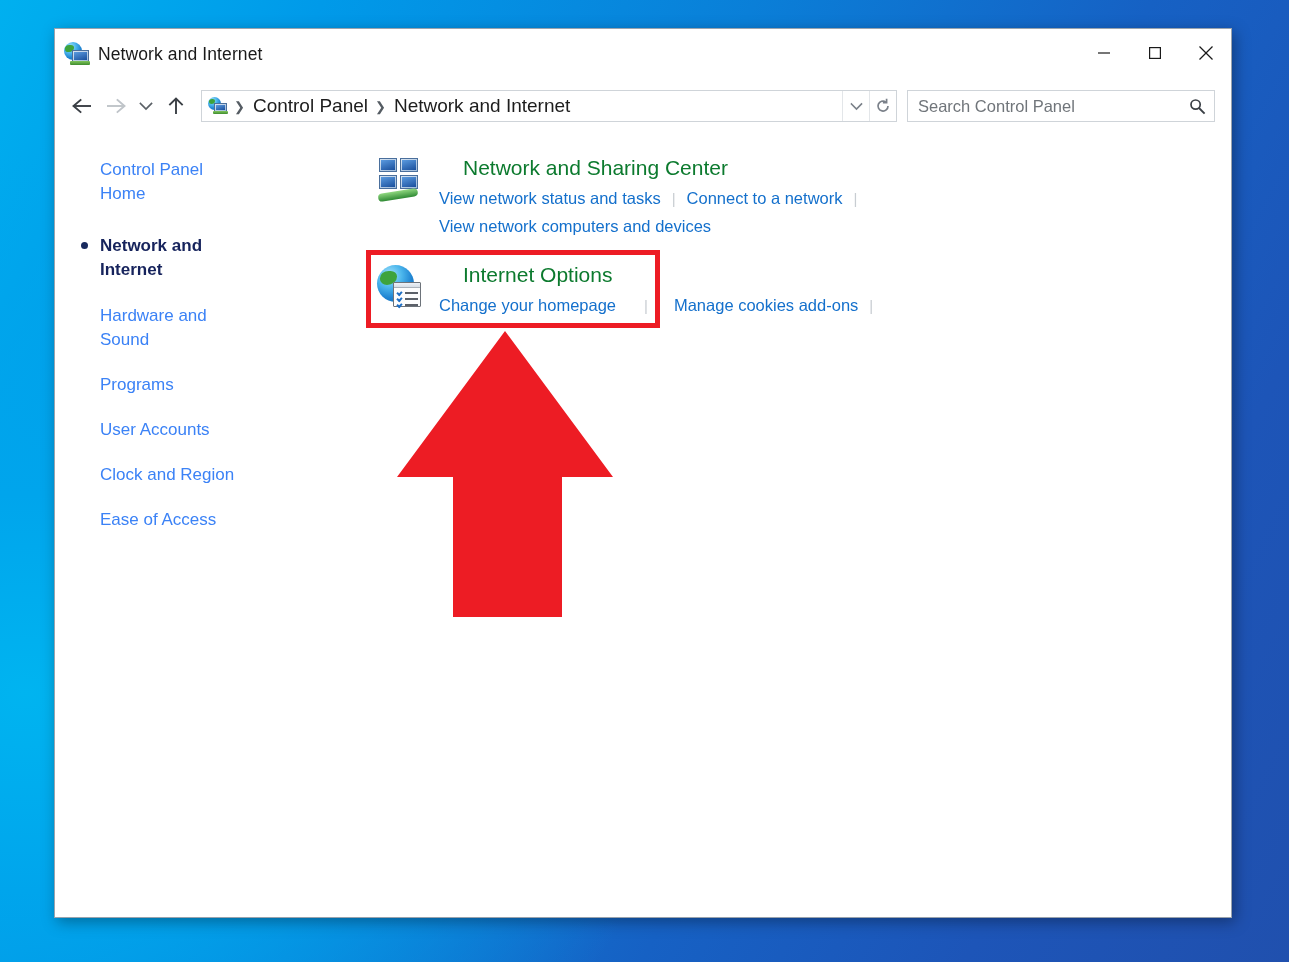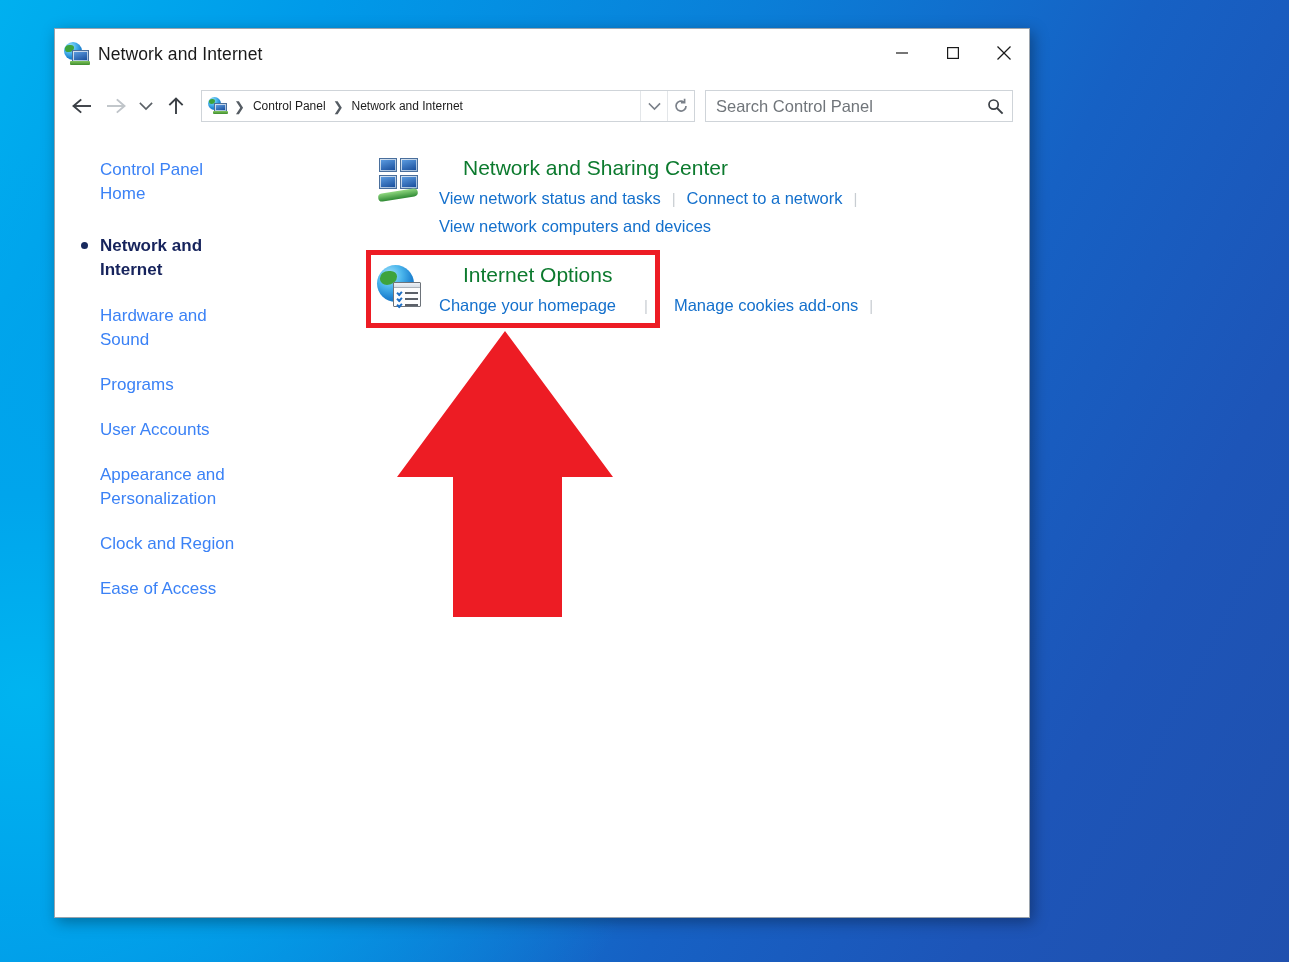--- a/index.html
+++ b/index.html
@@ -19,21 +19,21 @@
     background:
       radial-gradient(ellipse 1100px 900px at 2% 72%, #00b4f0 0%, #00a5ec 22%, rgba(0,150,228,0) 60%),
       linear-gradient(118deg, #00b0ef 0%, #009ae9 18%, #0a7fd8 42%, #1661c4 64%, #1d55b8 82%, #2050ae 100%);
   }
 
   
   #window {
     position: absolute;
     left: 54px;
     top: 28px;
-    width: 976px;
+    width: 1178px;
     height: 890px;
     background: #ffffff;
     border: 1px solid #9aa3ad;
     box-shadow: 3px 4px 14px rgba(0,0,0,0.34);
   }
 
   
   #titlebar {
     position: relative;
     height: 50px;
@@ -97,21 +97,21 @@
   #crumbs {
     flex: 1 1 auto;
     display: flex;
     align-items: center;
     padding-left: 6px;
     overflow: hidden;
     min-width: 0;
   }
   #crumb-icon { width: 20px; height: 20px; position: relative; flex: none; margin-right: 2px; }
   .crumb {
-    font-size: 12px;
+    font-size: 19px;
     color: #1d1d1d;
     white-space: nowrap;
     padding: 0 3px;
   }
   .crumb-sep {
     color: #555c63;
     font-size: 13px;
     padding: 0 5px 0 4px;
     user-select: none;
   }
@@ -397,21 +397,20 @@
     </div>
 
     <div id="body">
 
       <div id="sidebar">
         <div class="side-item gap">Control Panel Home</div>
         <div class="side-item current">Network and Internet</div>
         <div class="side-item">Hardware and Sound</div>
         <div class="side-item">Programs</div>
         <div class="side-item">User Accounts</div>
-        <div class="side-item">Appearance and Personalization</div>
         <div class="side-item">Clock and Region</div>
         <div class="side-item">Ease of Access</div>
       </div>
 
       <div id="content">
 
         <div class="cat">
           <div class="cat-icon">
             <div class="monitor" style="left:2px;top:0;width:18px;height:14px;">
                 <i></i>

